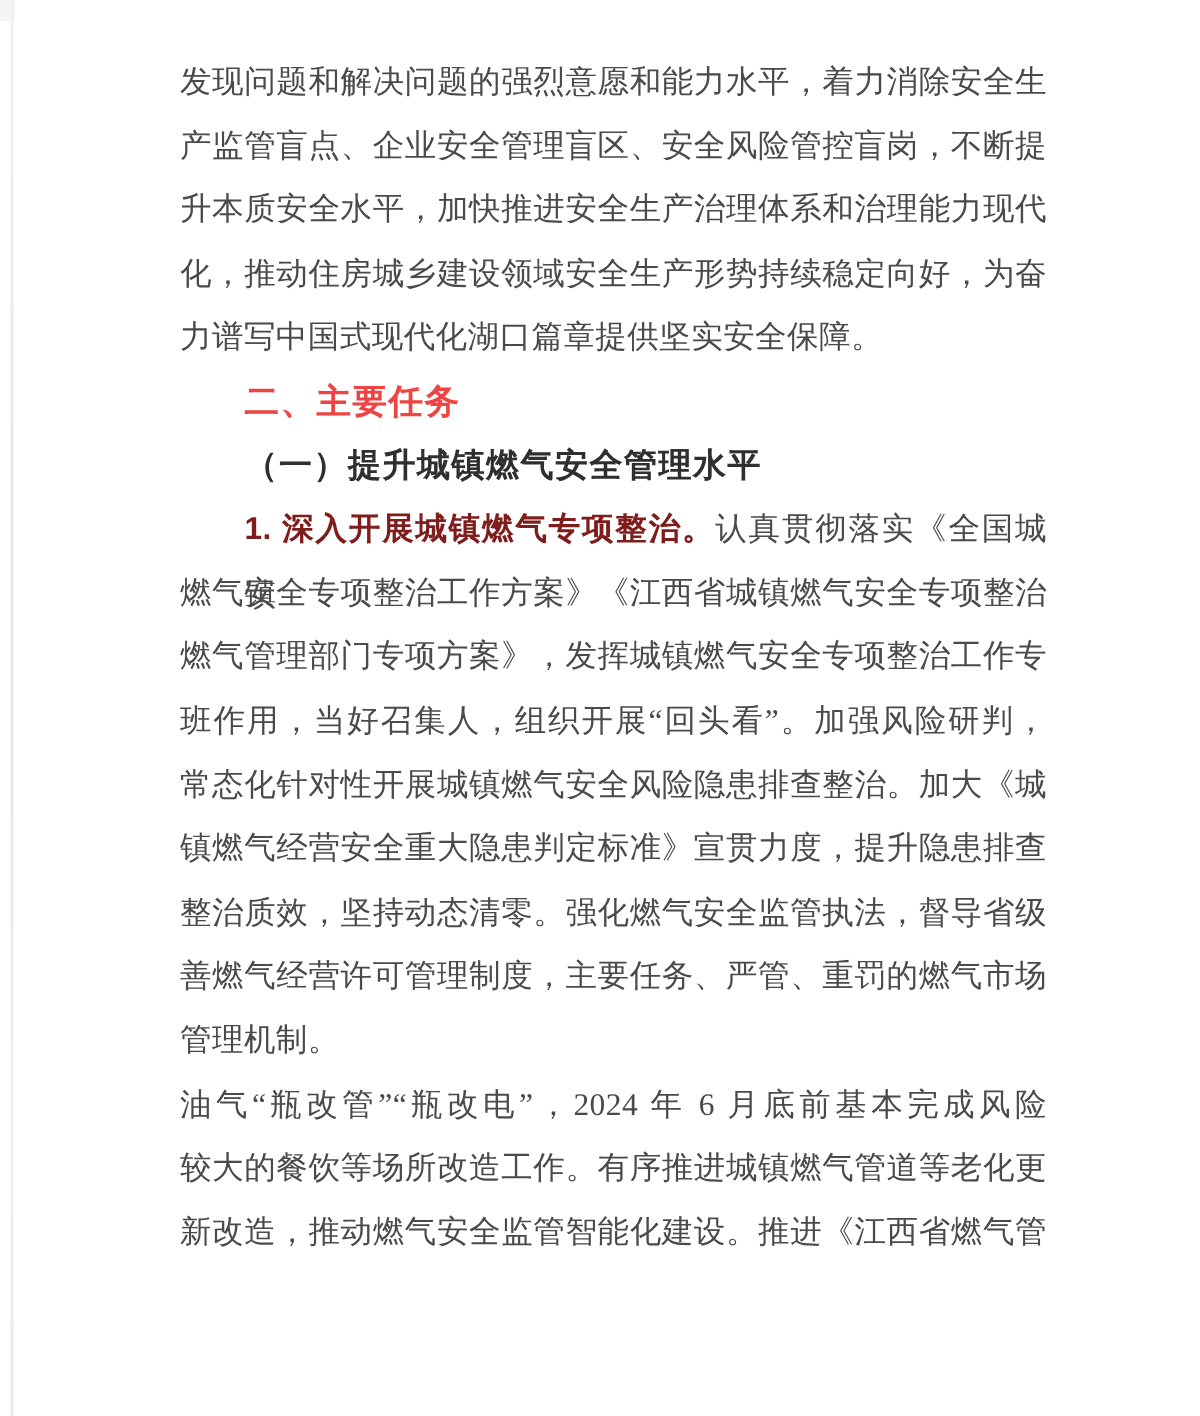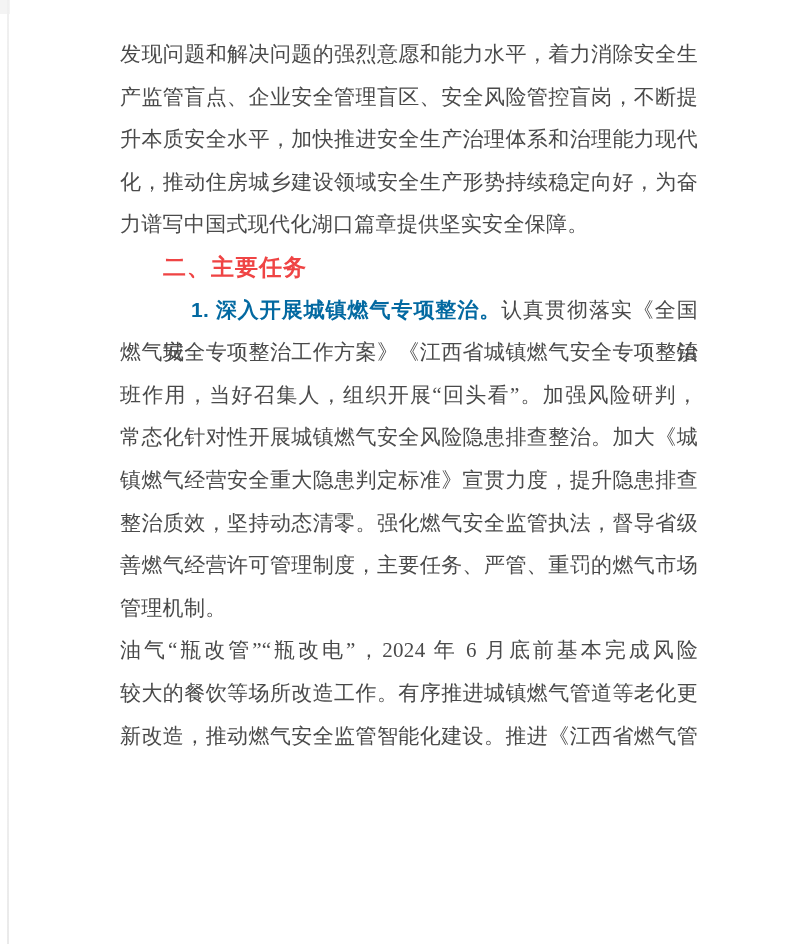--- a/index.html
+++ b/index.html
@@ -65,44 +65,45 @@
   }
   .h2 {
     font-weight: 700;
     font-size: 22px;
     color: #2f2f2f;
     letter-spacing: 1px;
   }
   .lead {
     font-family: "Liberation Sans", "DejaVu Sans", sans-serif;
     font-weight: 700;
-    color: #0369a1;
-    margin-left: 28px;
+    color: #7f1d1d;
   }
 </style>
 </head>
 <body>
 
 <div class="page">
   <div class="scan-smudge-top-left"></div>
   <div class="scan-edge"></div>
 
   <div class="doc">
     <div class="line justify">发现问题和解决问题的强烈意愿和能力水平，着力消除安全生</div>
     <div class="line justify">产监管盲点、企业安全管理盲区、安全风险管控盲岗，不断提</div>
     <div class="line justify">升本质安全水平，加快推进安全生产治理体系和治理能力现代</div>
     <div class="line justify">化，推动住房城乡建设领域安全生产形势持续稳定向好，为奋</div>
     <div class="line">力谱写中国式现代化湖口篇章提供坚实安全保障。</div>
 
     <div class="line h1 indent">二、主要任务</div>
+    <div class="line h2 indent">（一）提升城镇燃气安全管理水平</div>
 
     <div class="line justify indent">
       <span class="lead">1. 深入开展城镇燃气专项整治。</span><span>认真贯彻落实《全国城镇</span>
     </div>
     <div class="line justify">燃气安全专项整治工作方案》《江西省城镇燃气安全专项整治</div>
+    <div class="line justify">燃气管理部门专项方案》，发挥城镇燃气安全专项整治工作专</div>
     <div class="line justify">班作用，当好召集人，组织开展“回头看”。加强风险研判，</div>
     <div class="line justify">常态化针对性开展城镇燃气安全风险隐患排查整治。加大《城</div>
     <div class="line justify">镇燃气经营安全重大隐患判定标准》宣贯力度，提升隐患排查</div>
     <div class="line justify">整治质效，坚持动态清零。强化燃气安全监管执法，督导省级</div>
     <div class="line justify">善燃气经营许可管理制度，主要任务、严管、重罚的燃气市场</div>
     <div class="line">管理机制。</div>
 
     <div class="line justify">油气“瓶改管”“瓶改电”，2024 年 6 月底前基本完成风险</div>
     <div class="line justify">较大的餐饮等场所改造工作。有序推进城镇燃气管道等老化更</div>
     <div class="line justify">新改造，推动燃气安全监管智能化建设。推进《江西省燃气管</div>

